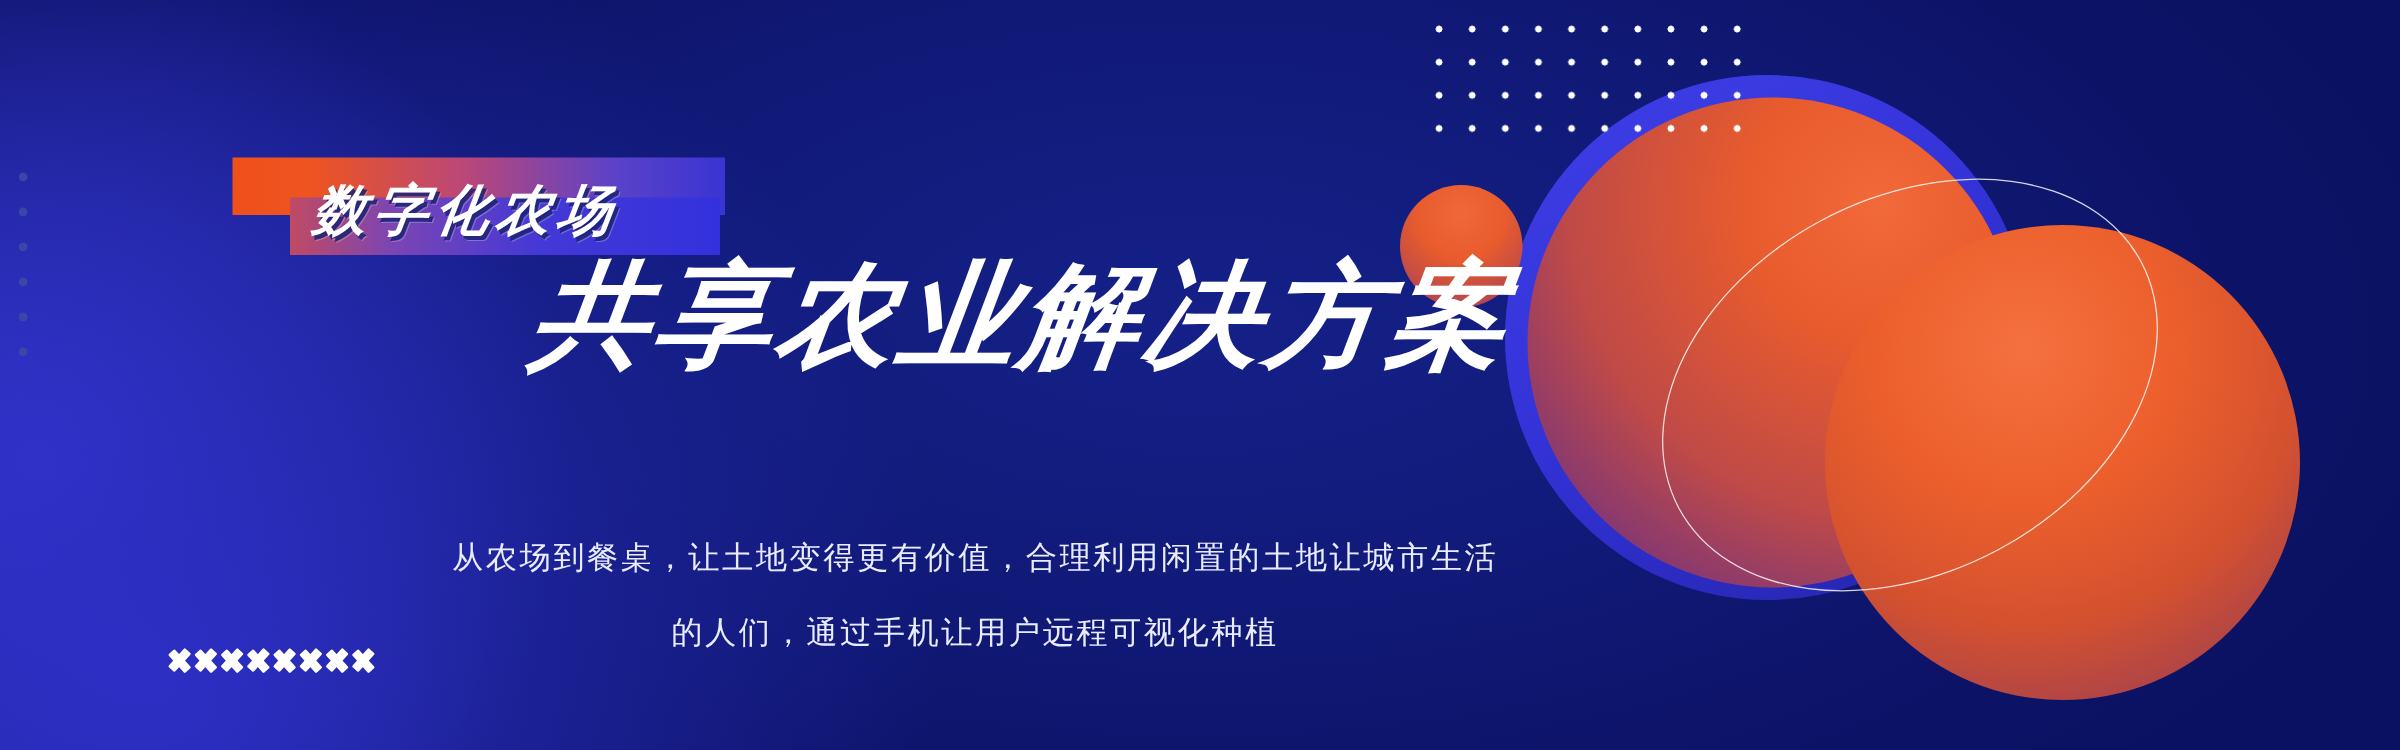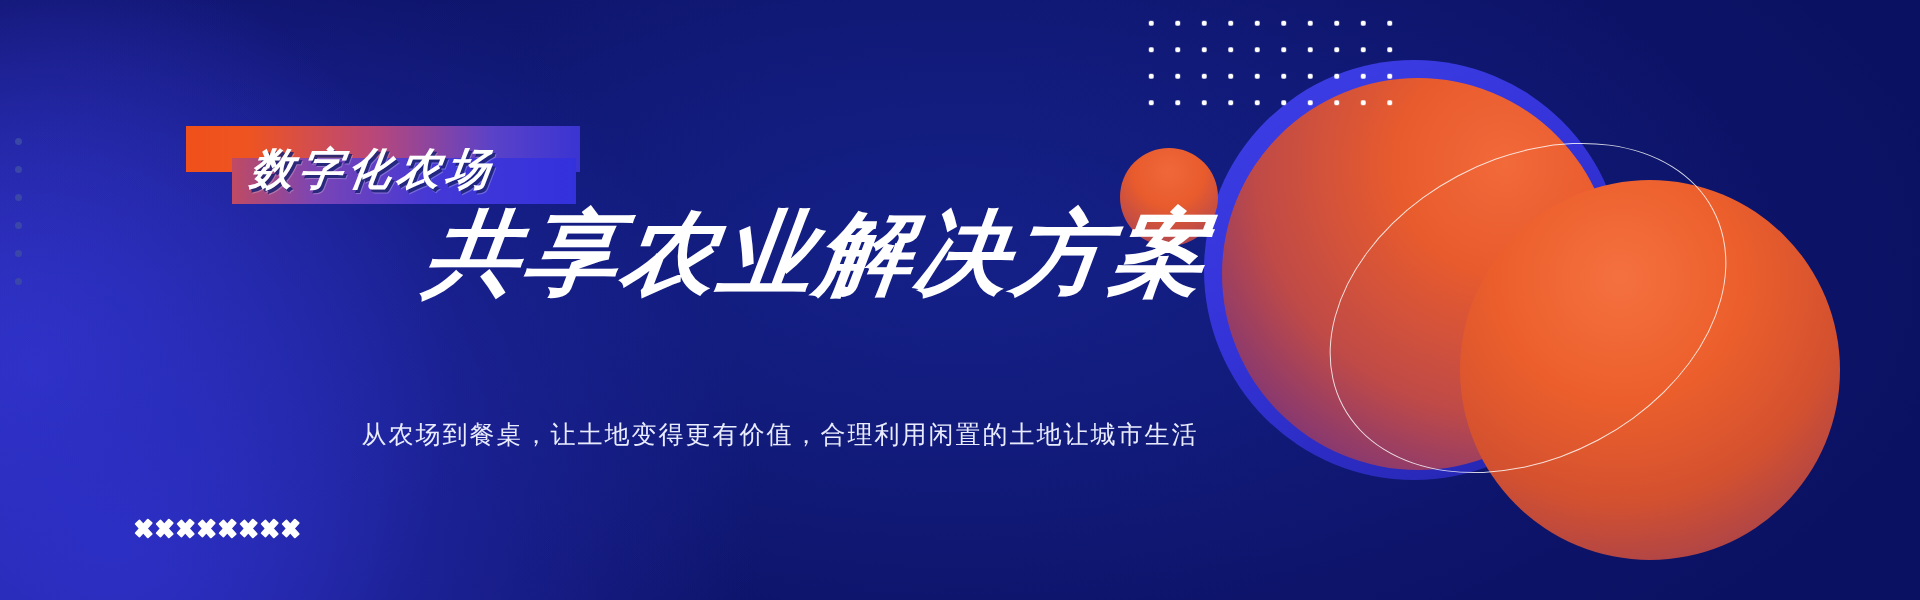--- a/index.html
+++ b/index.html
@@ -116,21 +116,21 @@
     font-size:92px; font-weight:700; font-style:italic;
     letter-spacing:4px;
     color:#ffffff;
     white-space:nowrap;
     line-height:1.08;
     transform:skewX(-7deg) scaleX(1.02);
   }
 
   
   .sub{
-    position:absolute; left:0; top:404px;
+    position:absolute; left:0; top:416px;
     width:1560px;
     text-align:center;
     color:#e9ecff;
     font-size:25px;
     letter-spacing:2px;
     line-height:60px;
   }
   .sub div{ white-space:nowrap; }
 
   
@@ -177,20 +177,21 @@
   <div class="tag-wrap">
     <div class="tag-bar-top"></div>
     <div class="tag-bar-bottom"></div>
     <div class="tag-text">数字化农场</div>
   </div>
 
   <div class="headline">共享农业解决方案</div>
 
   <div class="sub">
     <div>从农场到餐桌，让土地变得更有价值，合理利用闲置的土地让城市生活</div>
+    <div>的人们，通过手机让用户远程可视化种植</div>
   </div>
 
   <div class="chev-wrap">
     <span class="chev"></span>
     <span class="chev"></span>
     <span class="chev"></span>
     <span class="chev"></span>
     <span class="chev"></span>
     <span class="chev"></span>
     <span class="chev"></span>

